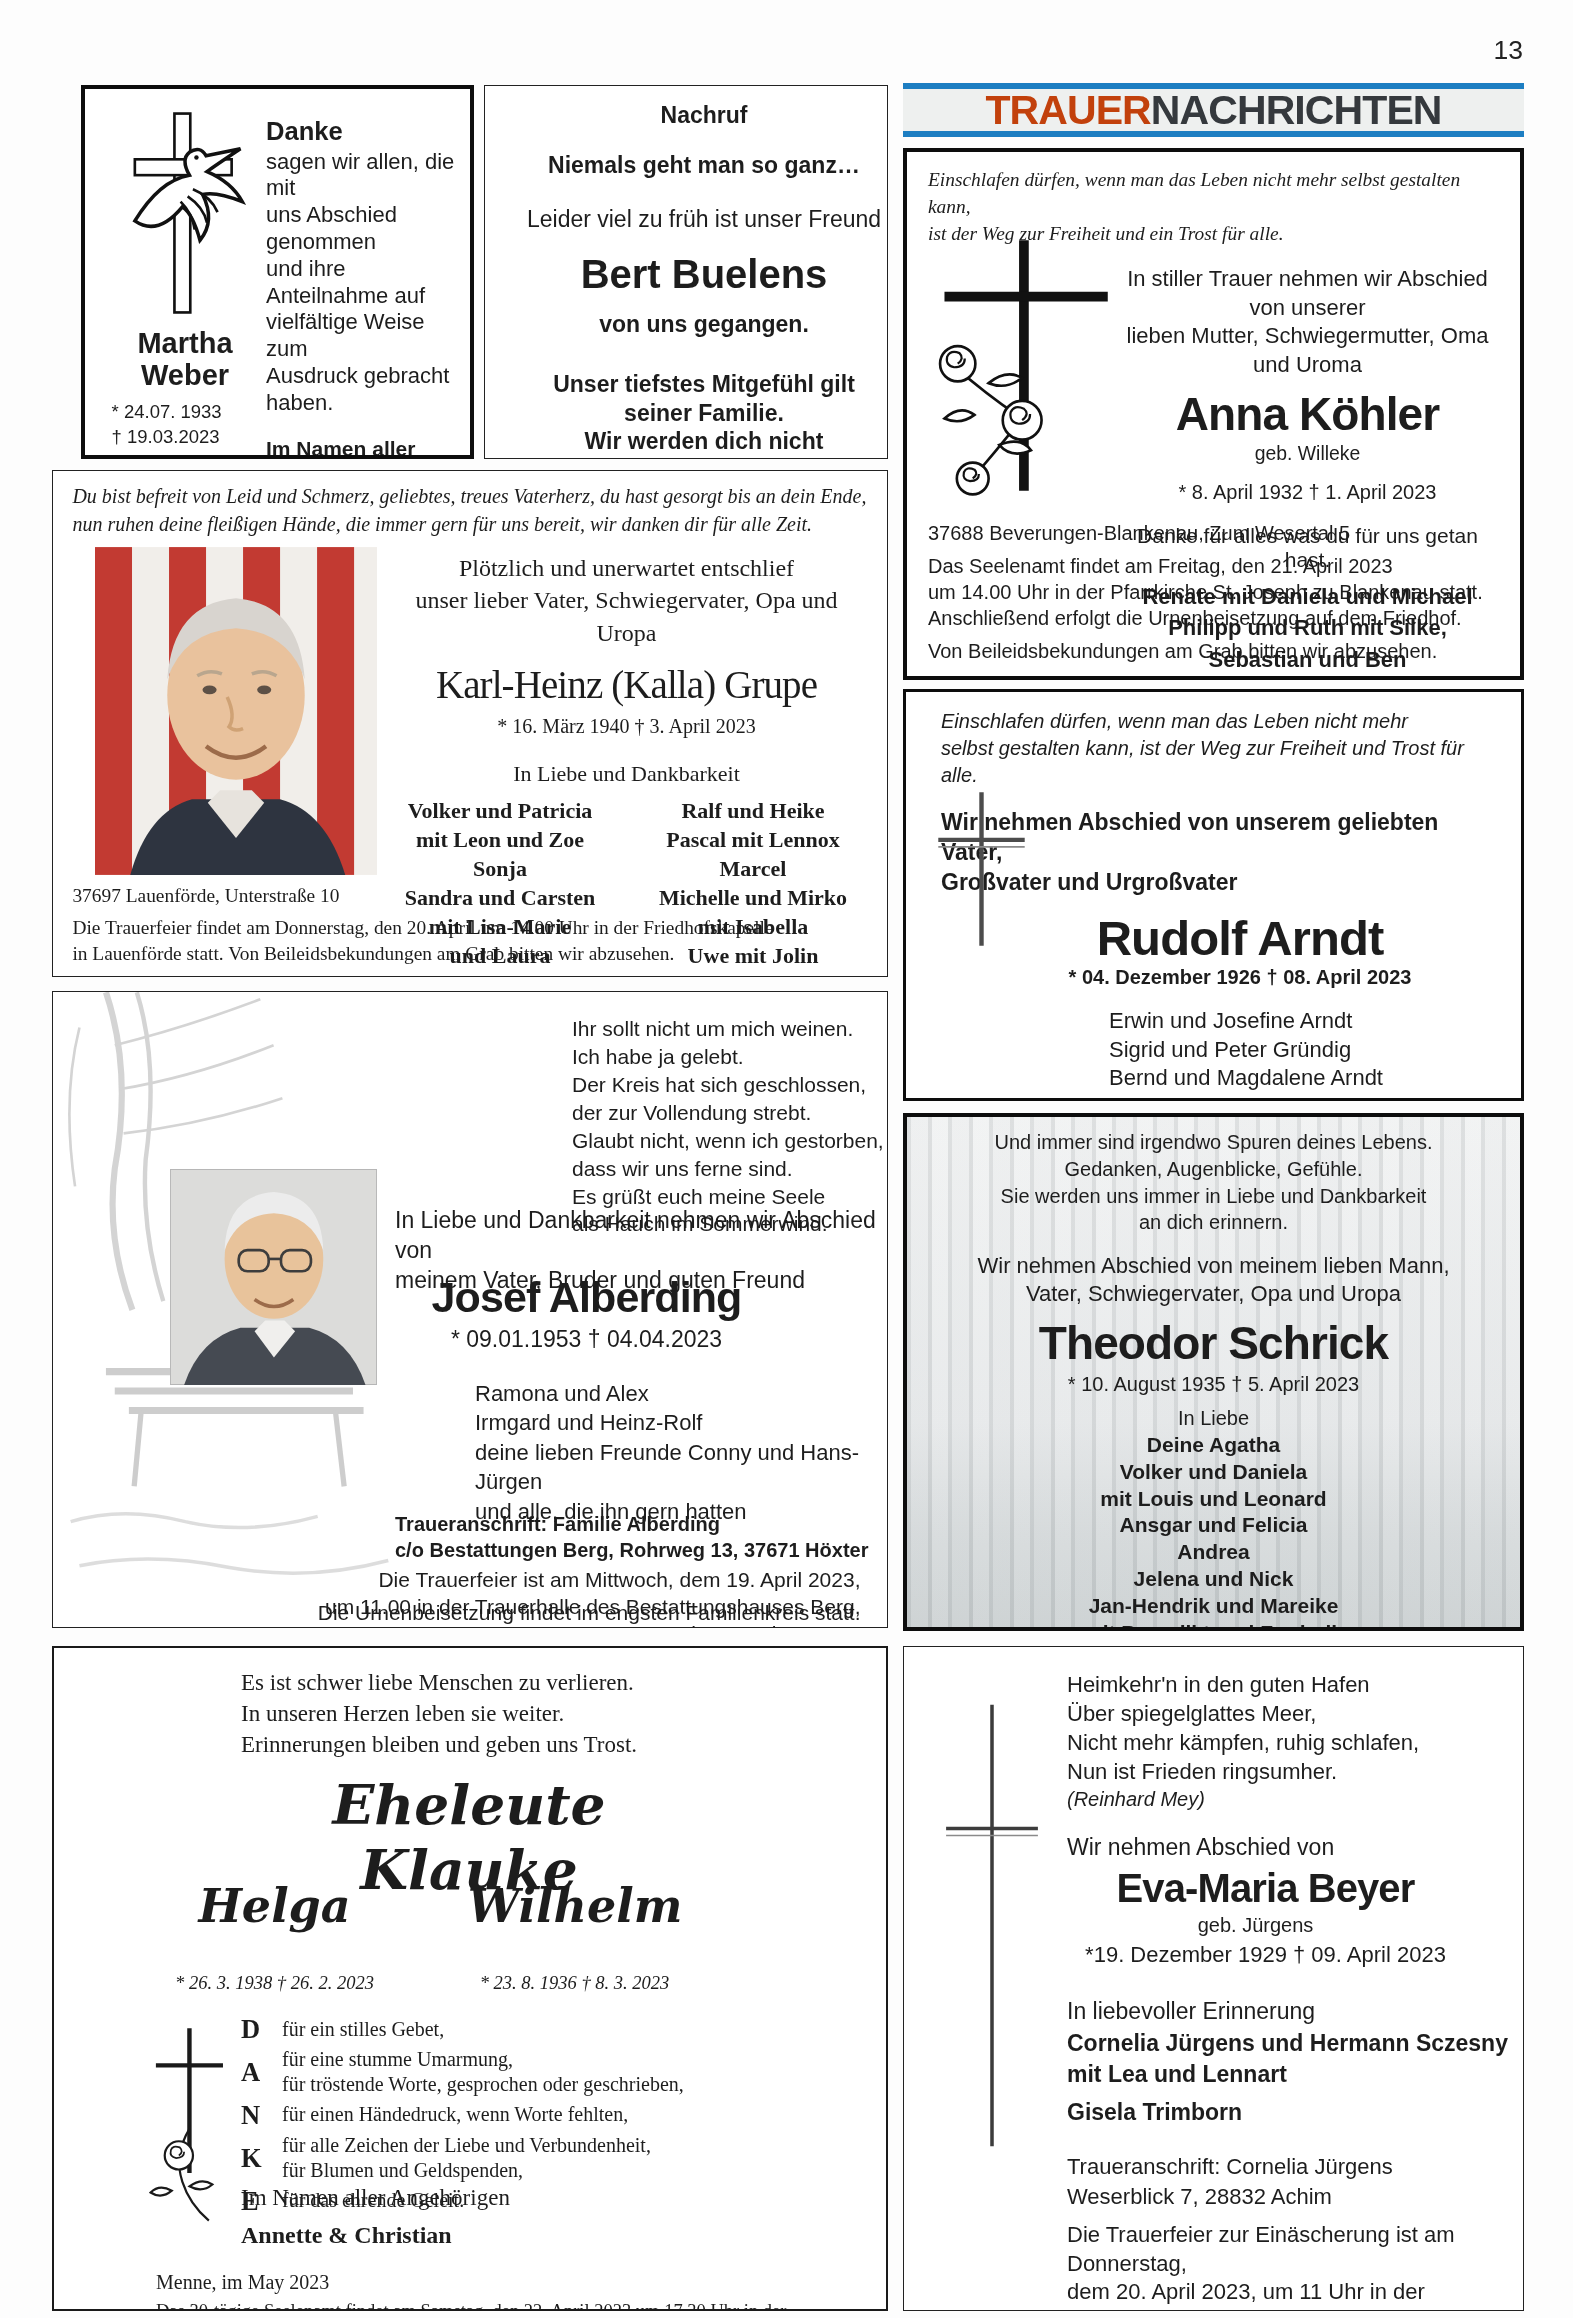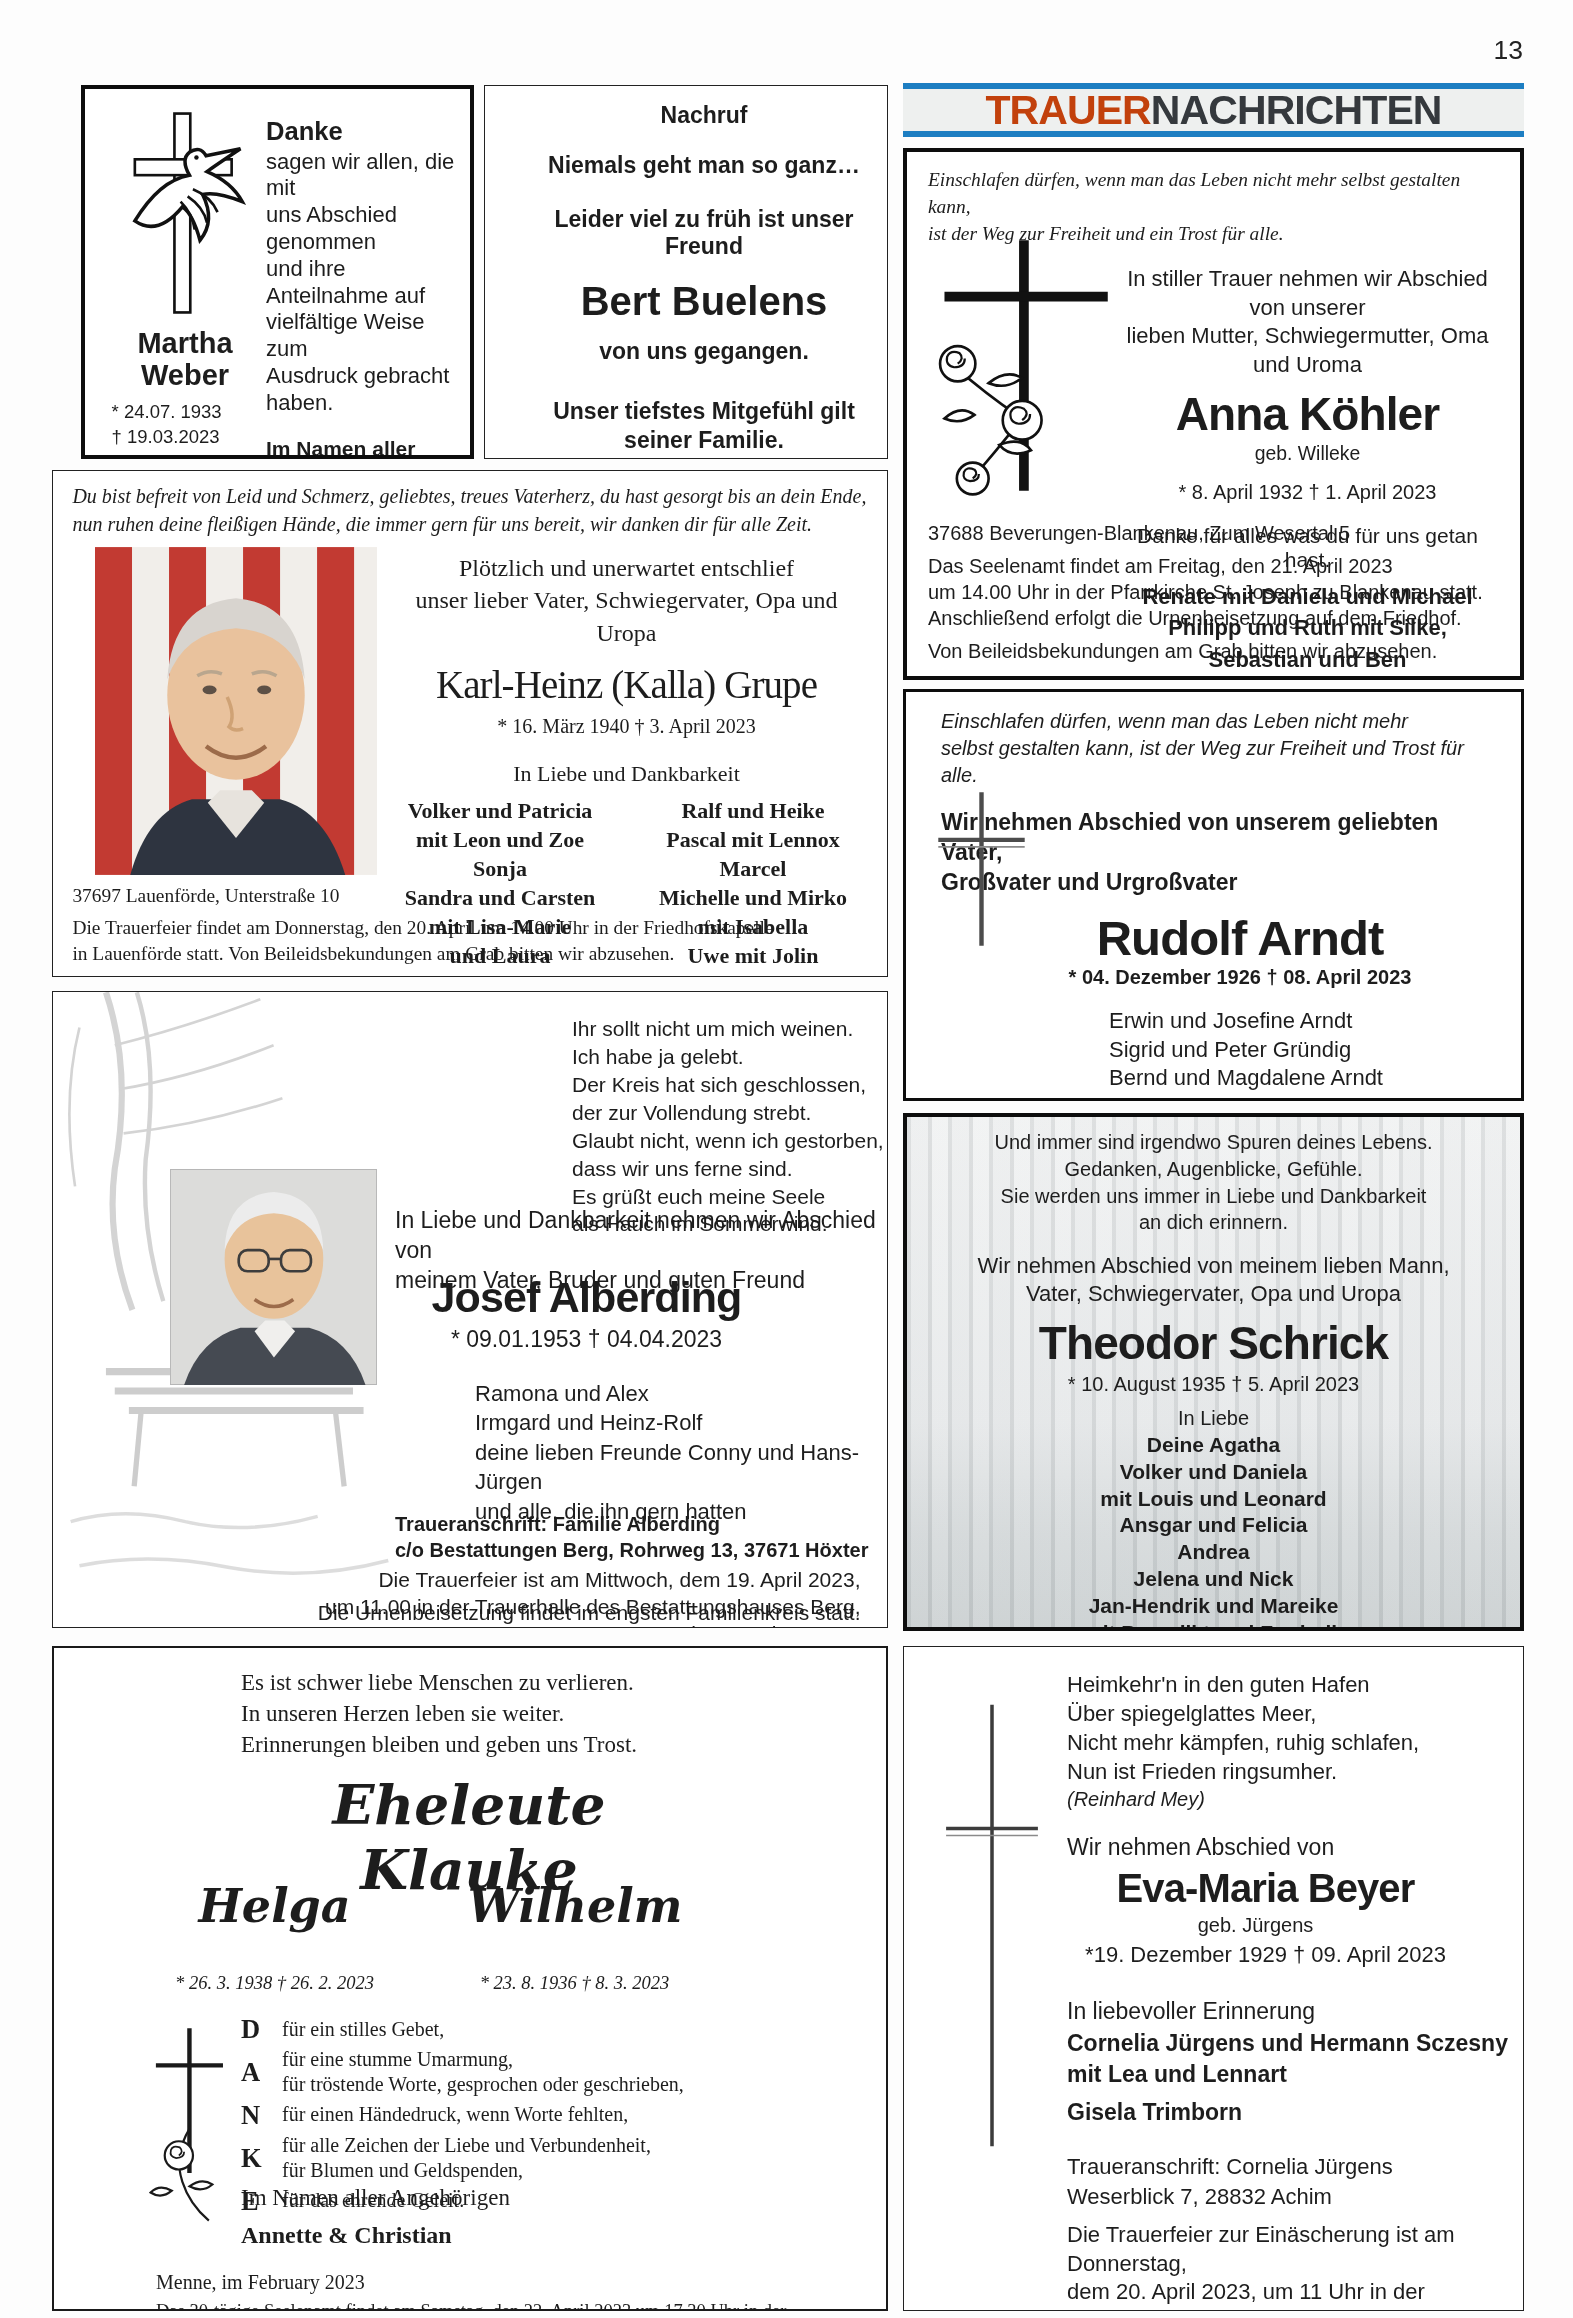--- a/index.html
+++ b/index.html
@@ -18,21 +18,21 @@
   #weber .left{position:absolute;left:16px;top:19.4px;width:168px;text-align:center;}
   #weber .name{font-weight:bold;font-size:29px;line-height:1.12;margin-top:5.3px;}
   #weber .dates{font-size:18.5px;text-align:left;margin:8.8px 0 0 10.6px;line-height:1.35;}
   #weber .right{position:absolute;left:181px;top:26.5px;width:199px;font-size:22px;line-height:1.22;}
   #weber .thanks-title{font-weight:bold;font-size:25.6px;margin-bottom:1.8px;}
   #weber .innames{font-weight:bold;margin-top:19.4px;font-size:21px;}
   
   #buelens{left:484px;top:85px;width:404px;height:374px;border:1.8px solid #222;text-align:center;padding-top:16px;padding-left:36px;}
   #buelens .kicker{font-weight:bold;font-size:23px;}
   #buelens .l1{font-weight:600;font-size:23px;margin-top:23px;}
-  #buelens .l2{font-weight:700;font-size:23px;margin-top:26.5px;}
+  #buelens .l2{font-weight:400;font-size:23px;margin-top:26.5px;}
   #buelens .name{font-weight:bold;font-size:40px;margin-top:19.4px;}
   #buelens .l3{font-weight:600;font-size:23px;margin-top:14px;}
   #buelens .cond{font-weight:600;font-size:23px;line-height:1.25;margin-top:32px;}
   
   #koehler{left:903px;top:148px;width:621px;height:532px;border:4.4px solid #0d0d0d;padding:14px 21px;}
   #koehler .motto{font-family:"Liberation Serif",serif;font-style:italic;font-size:19.4px;line-height:1.4;}
   #koehler .rose{position:absolute;left:10.6px;top:81px;}
   #koehler .main{margin:17.7px 0 0 194px;width:371px;text-align:center;}
   #koehler .intro{font-size:22px;line-height:1.3;}
   #koehler .name{font-weight:bold;font-size:46px;margin-top:7px;letter-spacing:-0.9px;}
@@ -387,21 +387,21 @@
         <div class="dtext lines">für alle Zeichen der Liebe und Verbundenheit,
 für Blumen und Geldspenden,</div>
       </div>
       <div class="drow">
         <div class="dletter">E</div>
         <div class="dtext lines">für das ehrende Geleit.</div>
       </div>
     </div>
     <div class="innames">Im Namen aller Angehörigen</div>
     <div class="fam">Annette &amp; Christian</div>
-    <div class="place">Menne, im February 2023</div>
+    <div class="place">Menne, im May 2023</div>
     <div class="service lines">Das 30-tägige Seelenamt findet am Samstag, den 22. April 2023 um 17.30 Uhr in der
 Pfarrkirche St. Antonius zu Menne statt.</div>
   </section>
 
   <section class="notice" id="beyer">
     <svg class="cross" width="106" height="459" viewBox="0 0 120 520">
       <line x1="60" y1="10" x2="60" y2="510" stroke="#3c3c3c" stroke-width="4"></line>
       <line x1="8" y1="150" x2="112" y2="150" stroke="#3c3c3c" stroke-width="4"></line>
       <line x1="8" y1="158" x2="112" y2="158" stroke="#8a8a8a" stroke-width="1.5"></line>
     </svg>

